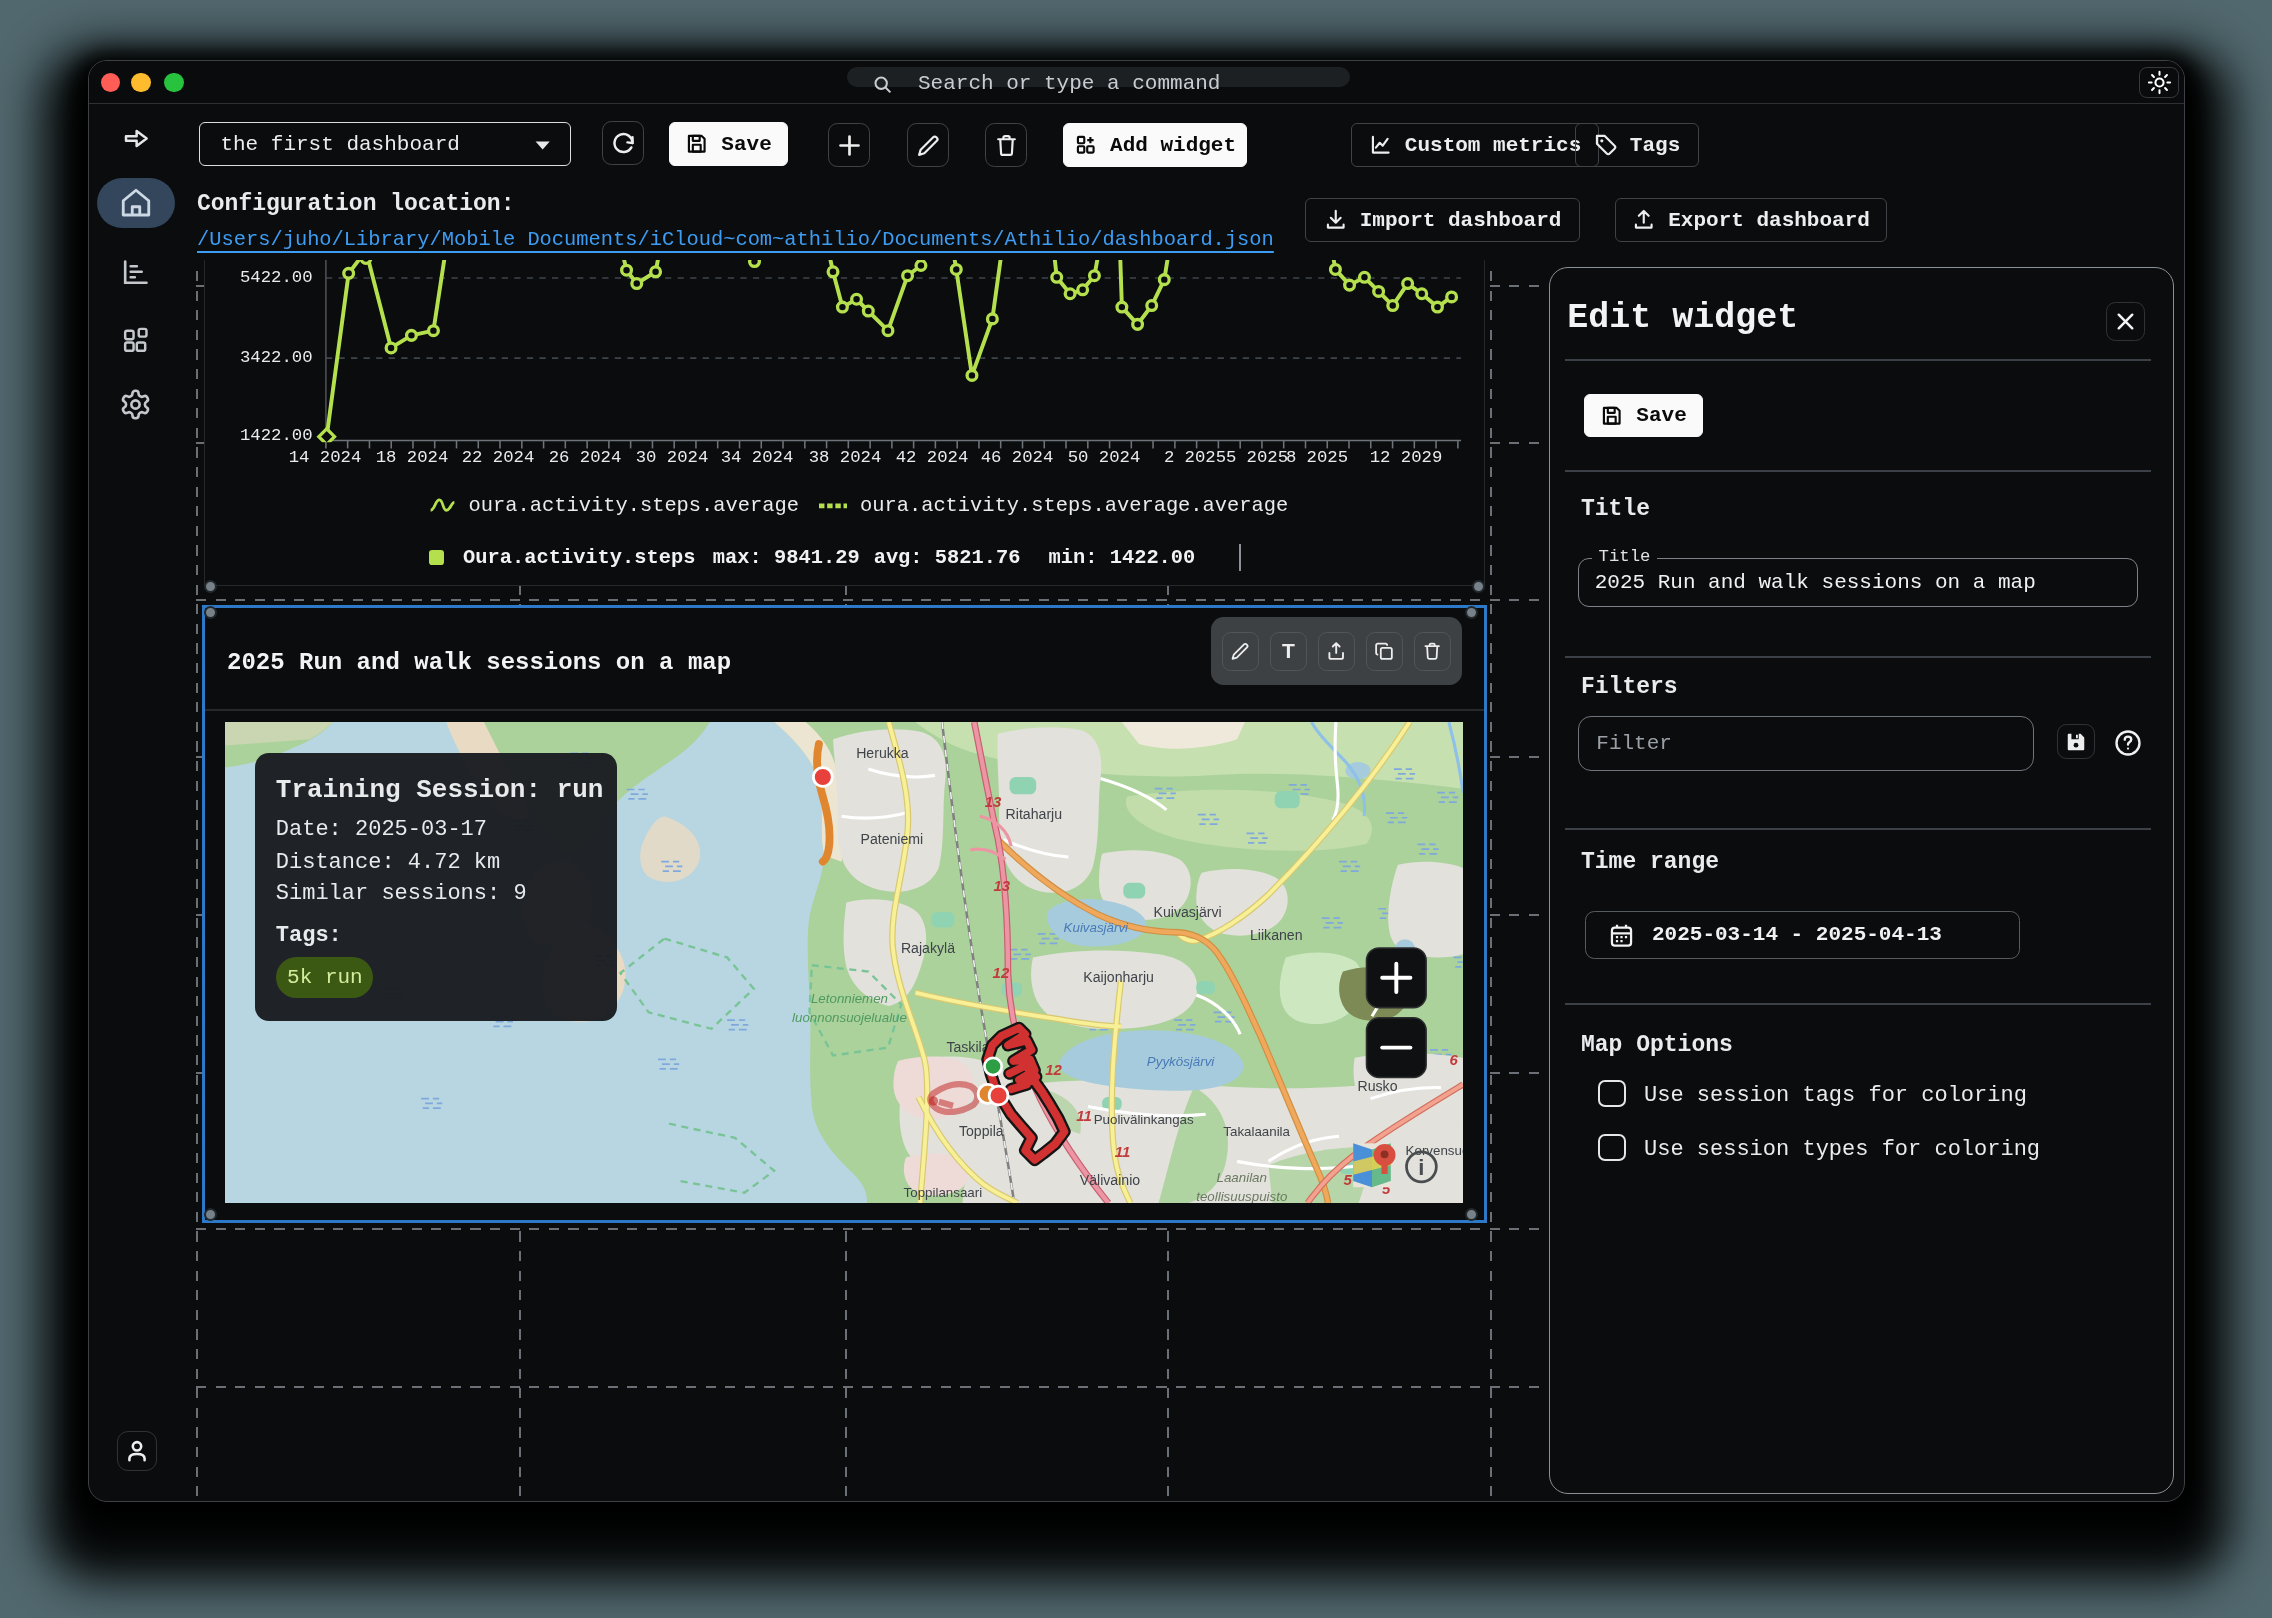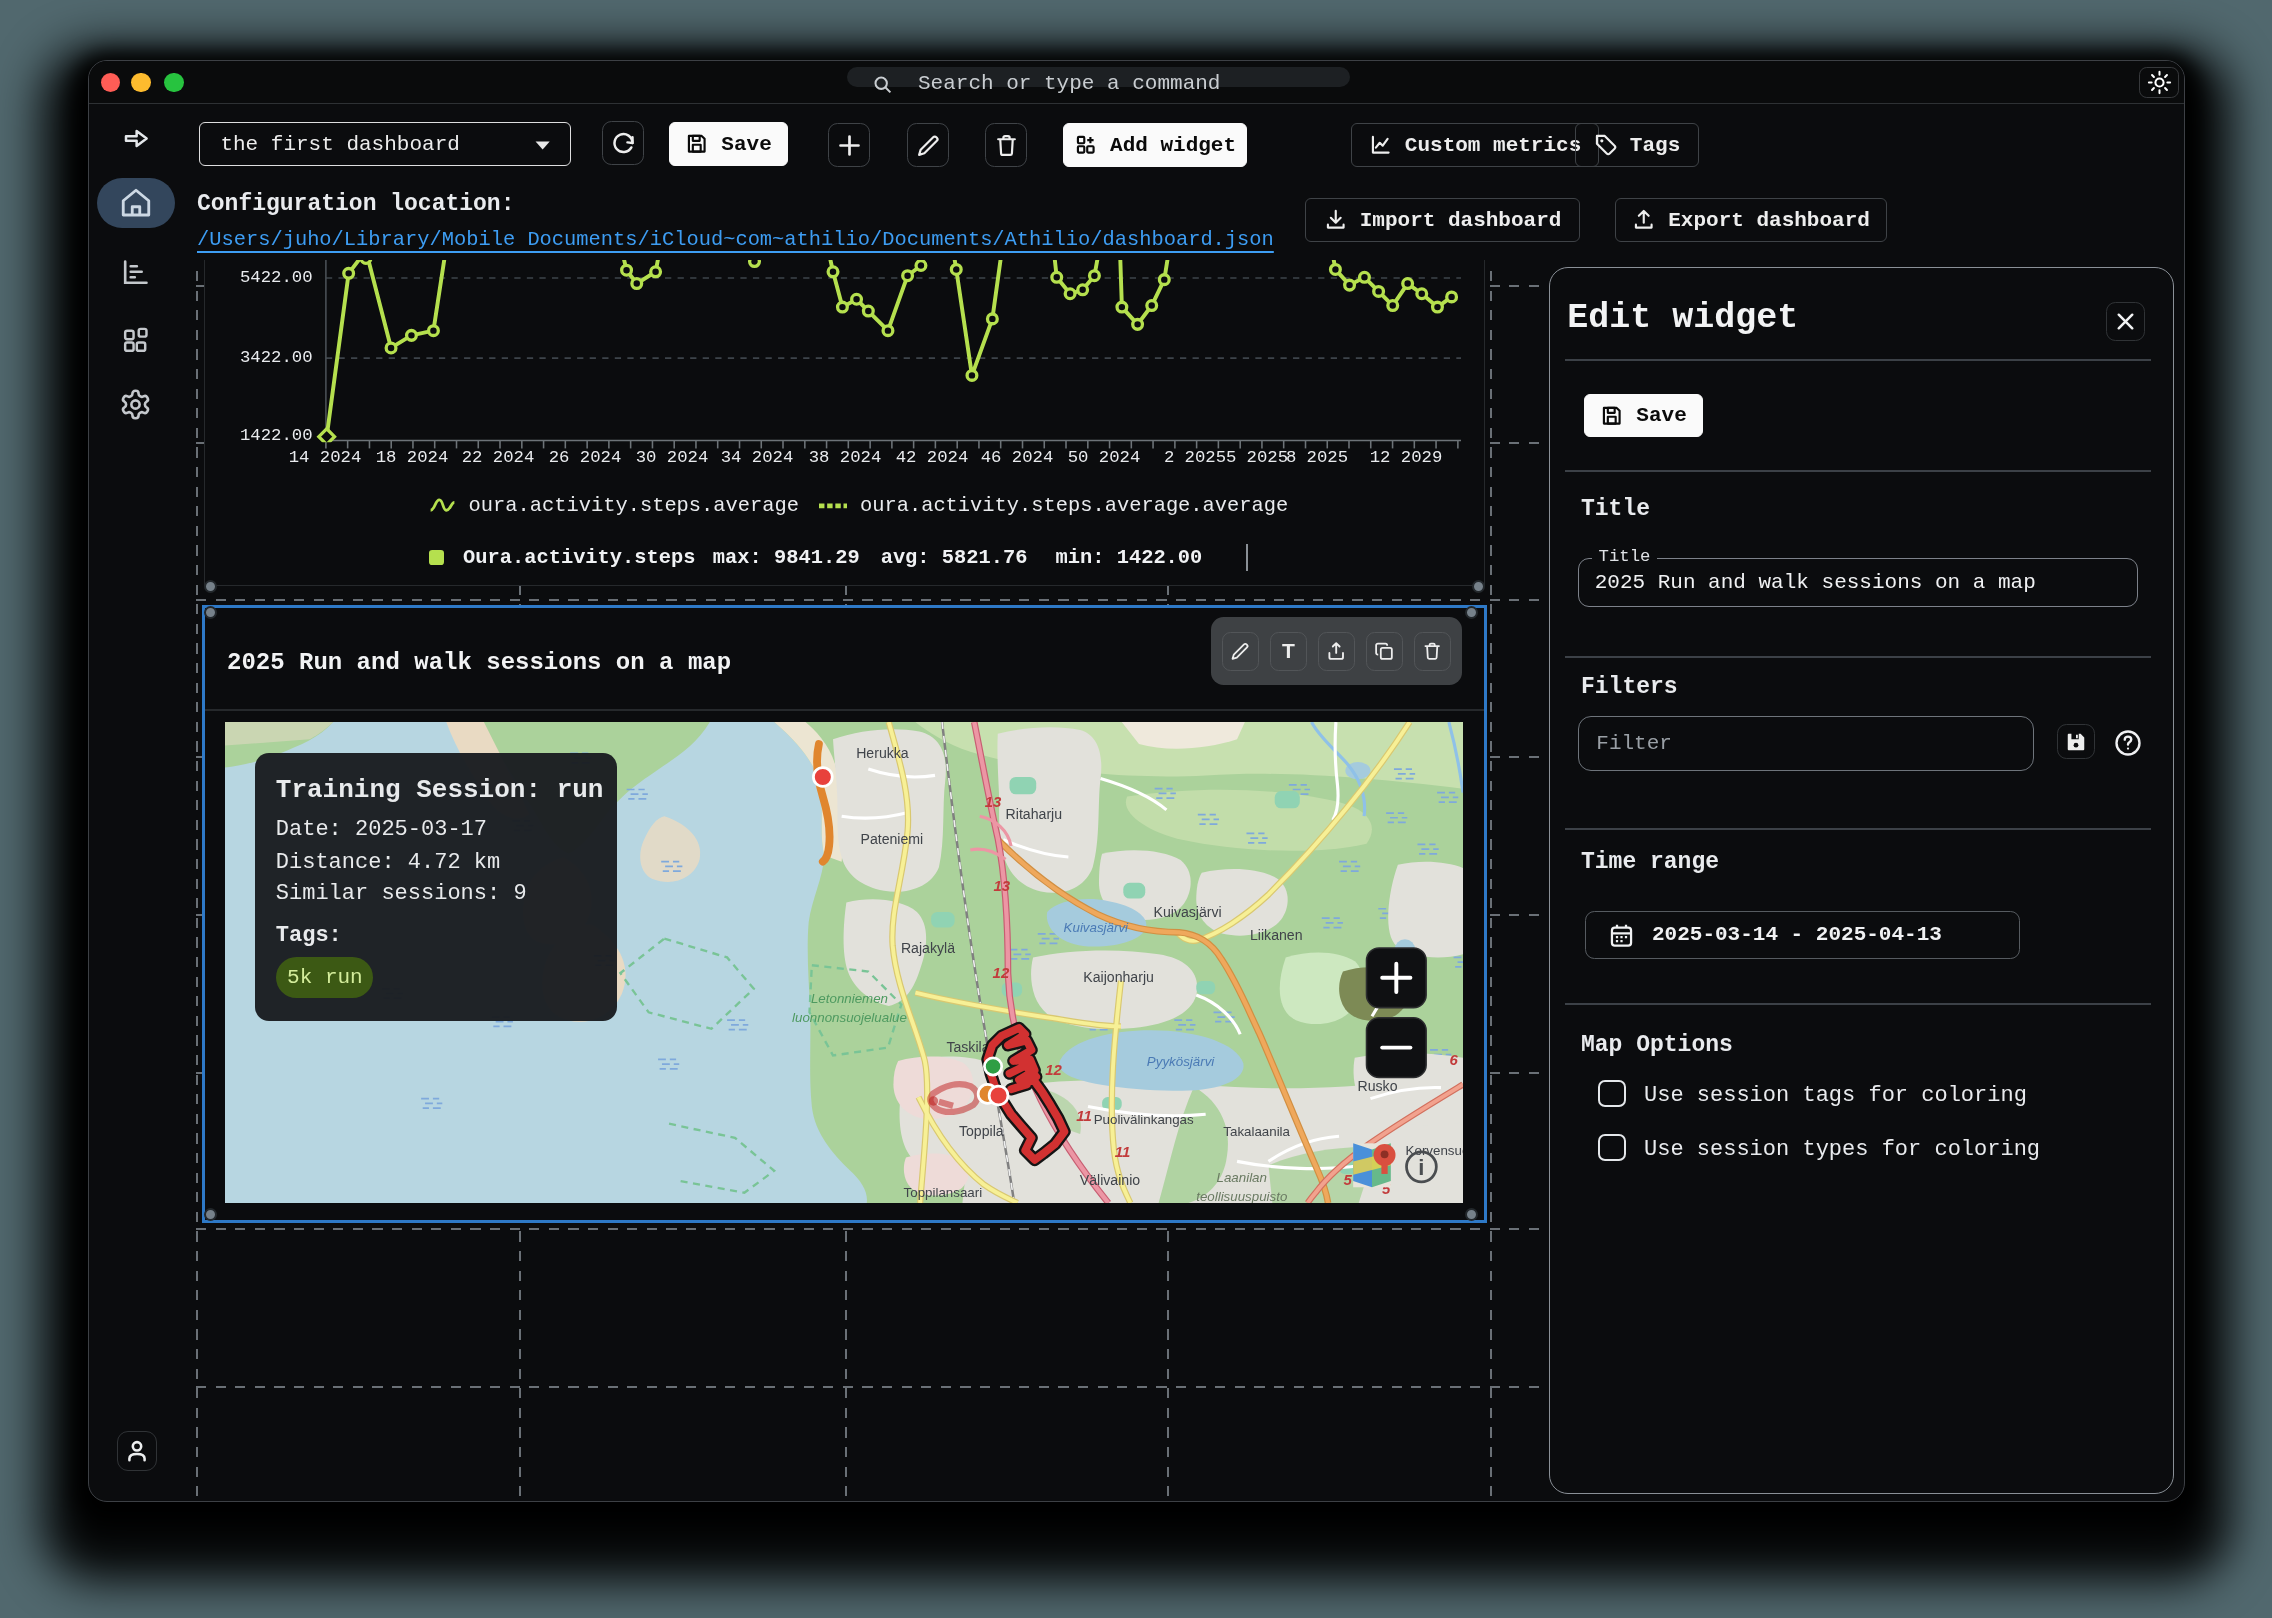--- a/index.html
+++ b/index.html
@@ -325,21 +325,21 @@
           <g stroke="#b5e04e" stroke-width="6">
             <path d="M0 5 H7 M10.5 5 H17.5 M21 5 H28 M31.5 5 H36"></path>
           </g>
         </svg>
       <span style="margin-left:12.6px;">oura.activity.steps.average.average</span>
     </div>
     <div style="position:absolute; left:0; top:284px; width:1278px; color:#f0f2f4; font-size:20.4px; font-weight:bold; display:flex; align-items:center;">
       <span style="margin-left:224px; width:15px; height:15px; background:#b5e04e; border-radius:3.1px;"></span>
       <span style="margin-left:19px;">Oura.activity.steps</span>
       <span style="margin-left:17.3px;">max: 9841.29</span>
-      <span style="margin-left:21px;">avg: 5821.76</span>
+      <span style="margin-left:14px;">avg: 5821.76</span>
       <span style="margin-left:28px;">min: 1422.00</span>
       <span style="margin-left:44px; width:1.6px; height:27px; background:#8a9096;"></span>
     </div>
   </div>
 
   <div class="mapw">
     <div class="title">2025 Run and walk sessions on a map</div>
     <div class="tools">
       <div class="tb">
           <svg width="20.4" height="20.4" viewBox="0 0 24 24" fill="none" stroke="#ededed" stroke-width="2.1" stroke-linejoin="round">

